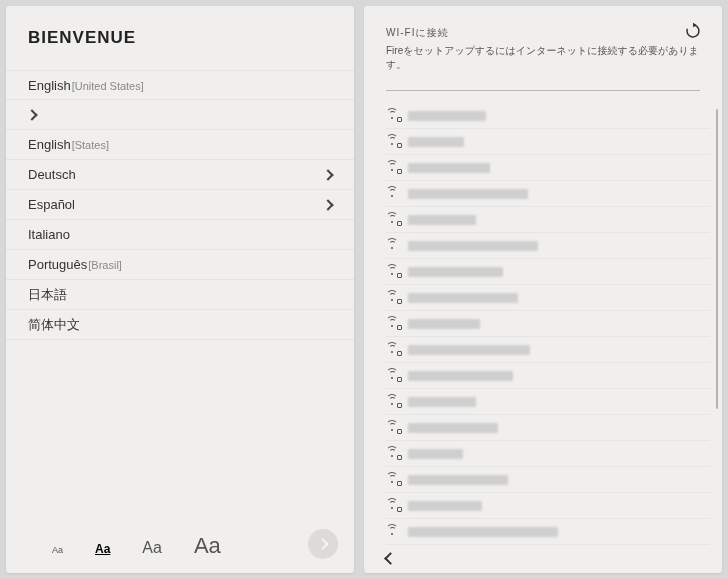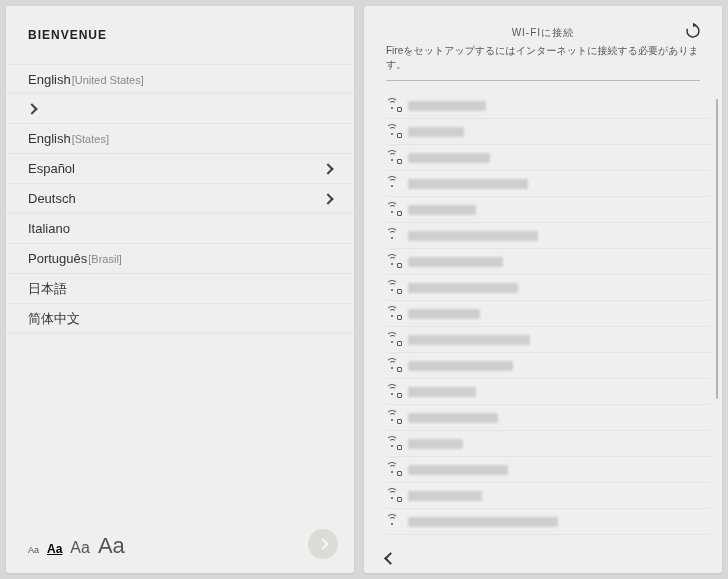--- a/index.html
+++ b/index.html
@@ -20,21 +20,21 @@
     position: relative;
     display: flex;
     flex-direction: column;
   }
   .panel-left { width: 348px; height: 100%; }
   .panel-right { flex: 1; height: 100%; }
 
   
   .left-header {
     padding: 22px 22px 8px 22px;
-    font-size: 12px;
+    font-size: 17px;
     letter-spacing: 1px;
     color: #222;
     font-weight: 600;
   }
   .lang-list {
     flex: 1;
     overflow: hidden;
     padding-top: 2px;
   }
   .lang-item {
@@ -69,21 +69,21 @@
     align-items: flex-end;
     justify-content: space-between;
     padding: 10px 16px 14px 22px;
   }
   .font-sizes {
     display: flex;
     align-items: baseline;
     gap: 8px;
     color: #555;
   }
-  .fs { cursor: pointer; }
+  .fs { cursor: pointer; margin-left: 24px; }
   .fs1 { font-size: 9px; }
   .fs2 { font-size: 12px; text-decoration: underline; color: #000; font-weight: 600; }
   .fs3 { font-size: 16px; }
   .fs4 { font-size: 22px; }
   .next-btn {
     width: 30px; height: 30px;
     border-radius: 50%;
     background: #dcdbd8;
     display: flex;
     align-items: center;
@@ -95,27 +95,26 @@
   
   .right-header {
     padding: 20px 22px 8px 22px;
     position: relative;
   }
   .wifi-title {
     font-size: 10px;
     color: #555;
     letter-spacing: 1px;
     margin-bottom: 4px;
-    text-align: center;
   }
   .wifi-sub {
     font-size: 10px;
     color: #555;
     border-bottom: 1px solid #b9b8b4;
-    padding-bottom: 8px;
+    padding-bottom: 18px;
   }
   .refresh {
     position: absolute;
     top: 16px;
     right: 20px;
     width: 18px;
     height: 18px;
     cursor: pointer;
   }
   .wifi-list {
@@ -185,25 +184,25 @@
       <div class="lang-item">
         <span><span>English</span><span class="lang-region">[United States]</span></span>
       </div>
       <div class="lang-item">
         <div class="chev"></div>
       </div>
       <div class="lang-item">
         <span><span>English</span><span class="lang-region">[States]</span></span>
       </div>
       <div class="lang-item">
+        <span><span>Deutsch</span></span>
+        <div class="chev"></div>
+      </div>
+      <div class="lang-item">
         <span><span>Español</span></span>
-        <div class="chev"></div>
-      </div>
-      <div class="lang-item">
-        <span><span>Deutsch</span></span>
         <div class="chev"></div>
       </div>
       <div class="lang-item">
         <span><span>Italiano</span></span>
       </div>
       <div class="lang-item">
         <span><span>Português</span><span class="lang-region">[Brasil]</span></span>
       </div>
       <div class="lang-item">
         <span><span>日本語</span></span>

